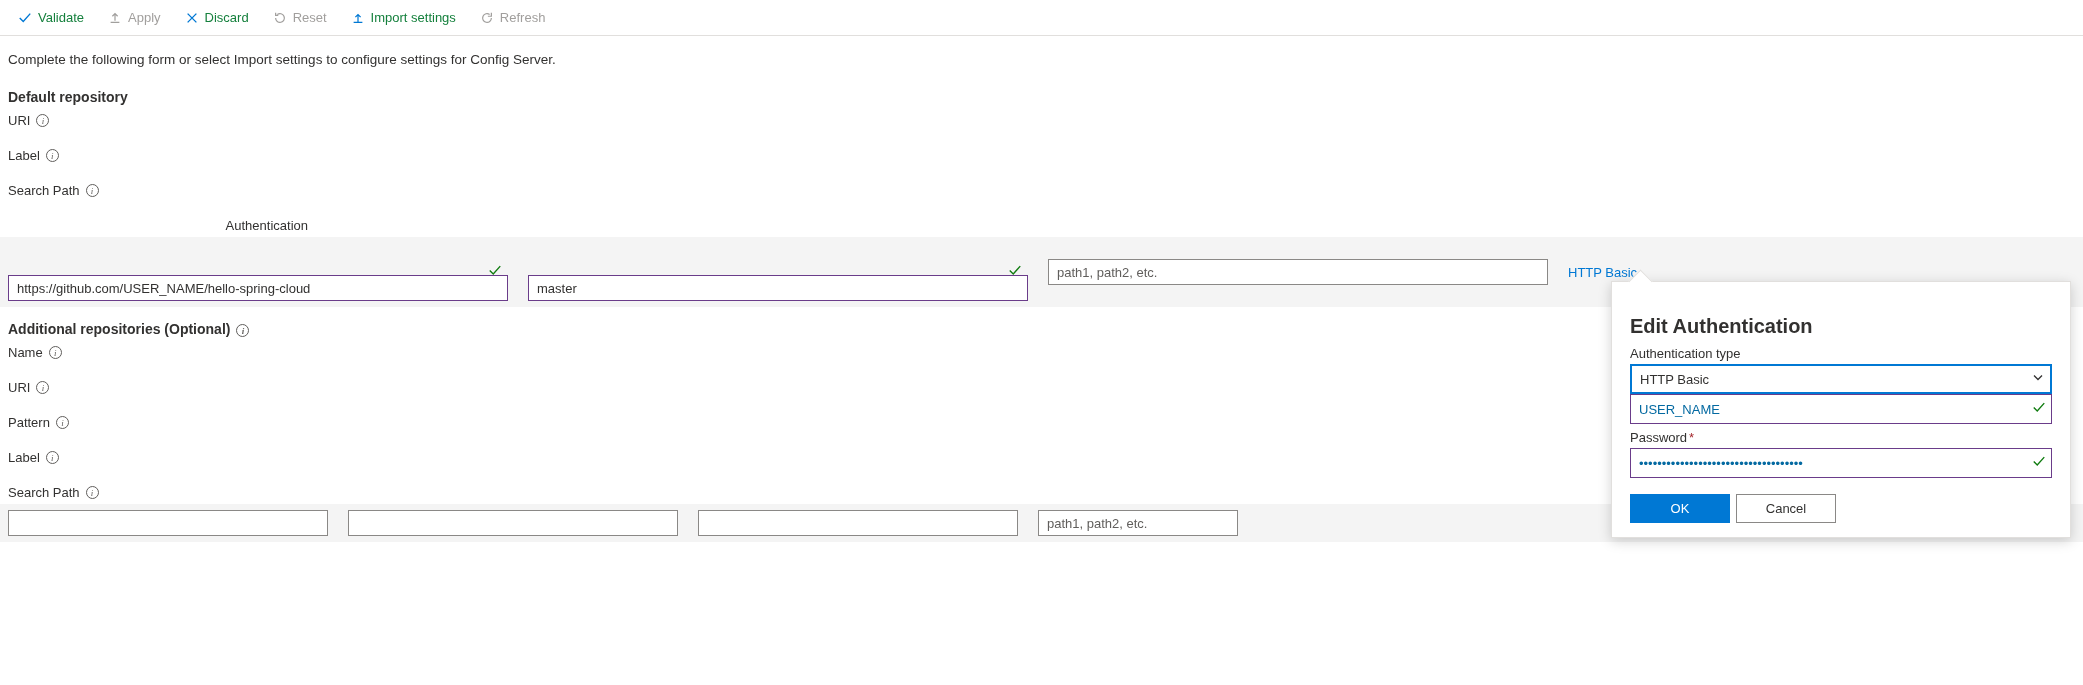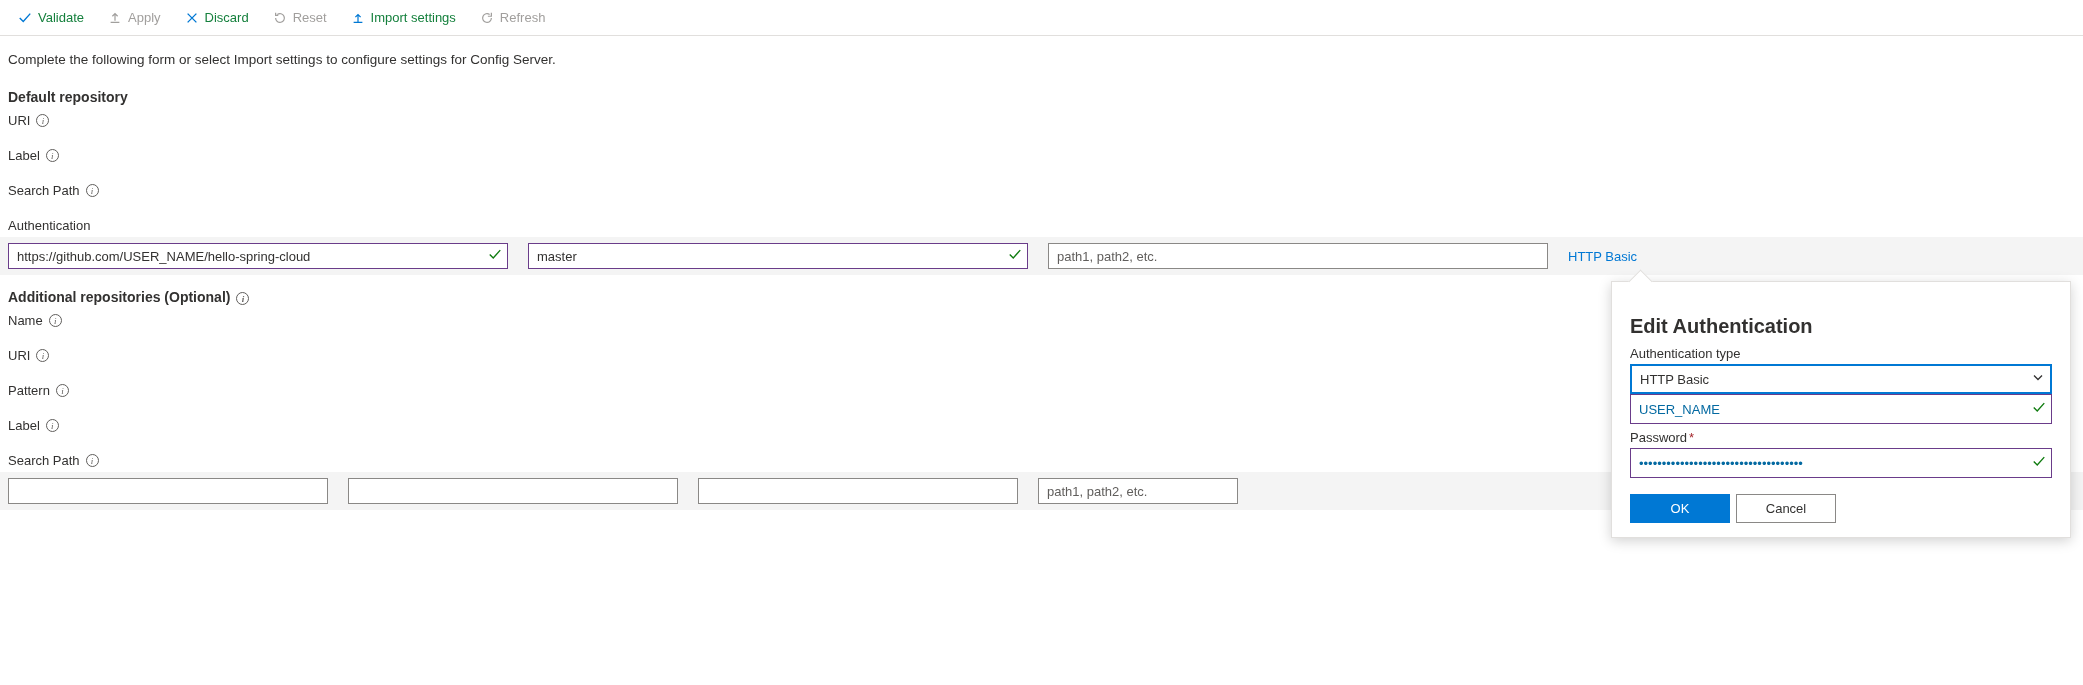--- a/index.html
+++ b/index.html
@@ -57,32 +57,32 @@
   .field {
     width: 100%;
     height: 26px;
     padding: 2px 26px 2px 8px;
     font-size: 13px;
     font-family: inherit;
     border: 1px solid #8a8886;
     background: #fff;
     color: #323130;
   }
-  .field.valid { border-color: #6a3c8a; }
+  .field.valid { border-color: #6a3c8a; margin-top: 32px; }
   .field::placeholder { color: #605e5c; }
   .check-overlay {
     position: absolute; right: 6px; top: 50%; transform: translateY(-50%);
     color: #107c10; pointer-events: none;
   }
   .check-overlay svg { width: 14px; height: 14px; }
   .auth-link { color: #0078d4; font-size: 13px; cursor: pointer; }
   .col-uri   { width: 500px; }
   .col-label { width: 500px; }
   .col-path  { width: 500px; }
-  .col-auth  { width: 300px; }
+  .col-auth  { width: 300px; justify-content: flex-end; }
   .ad-name   { width: 320px; }
   .ad-uri    { width: 330px; }
   .ad-pattern{ width: 320px; }
   .ad-label  { width: 320px; }
   .ad-search { width: 200px; }
   .popover {
     position: absolute;
     top: 281px; right: 12px;
     width: 460px;
     background: #fff;

